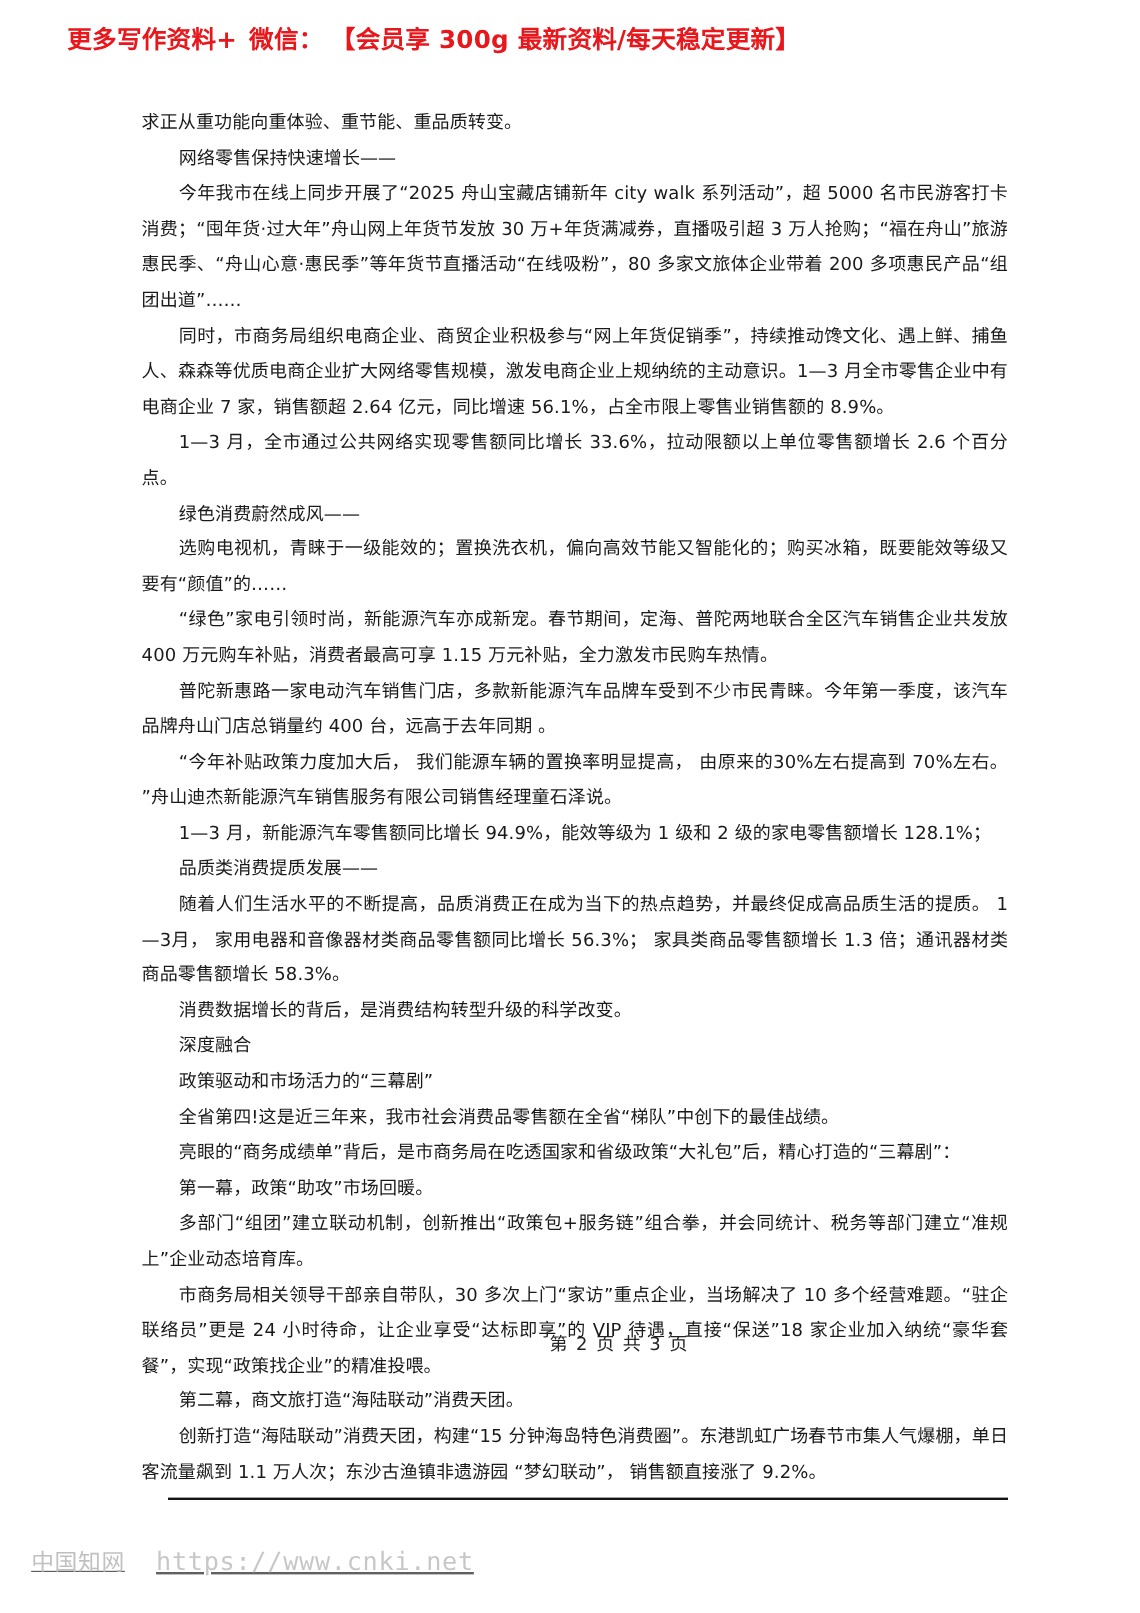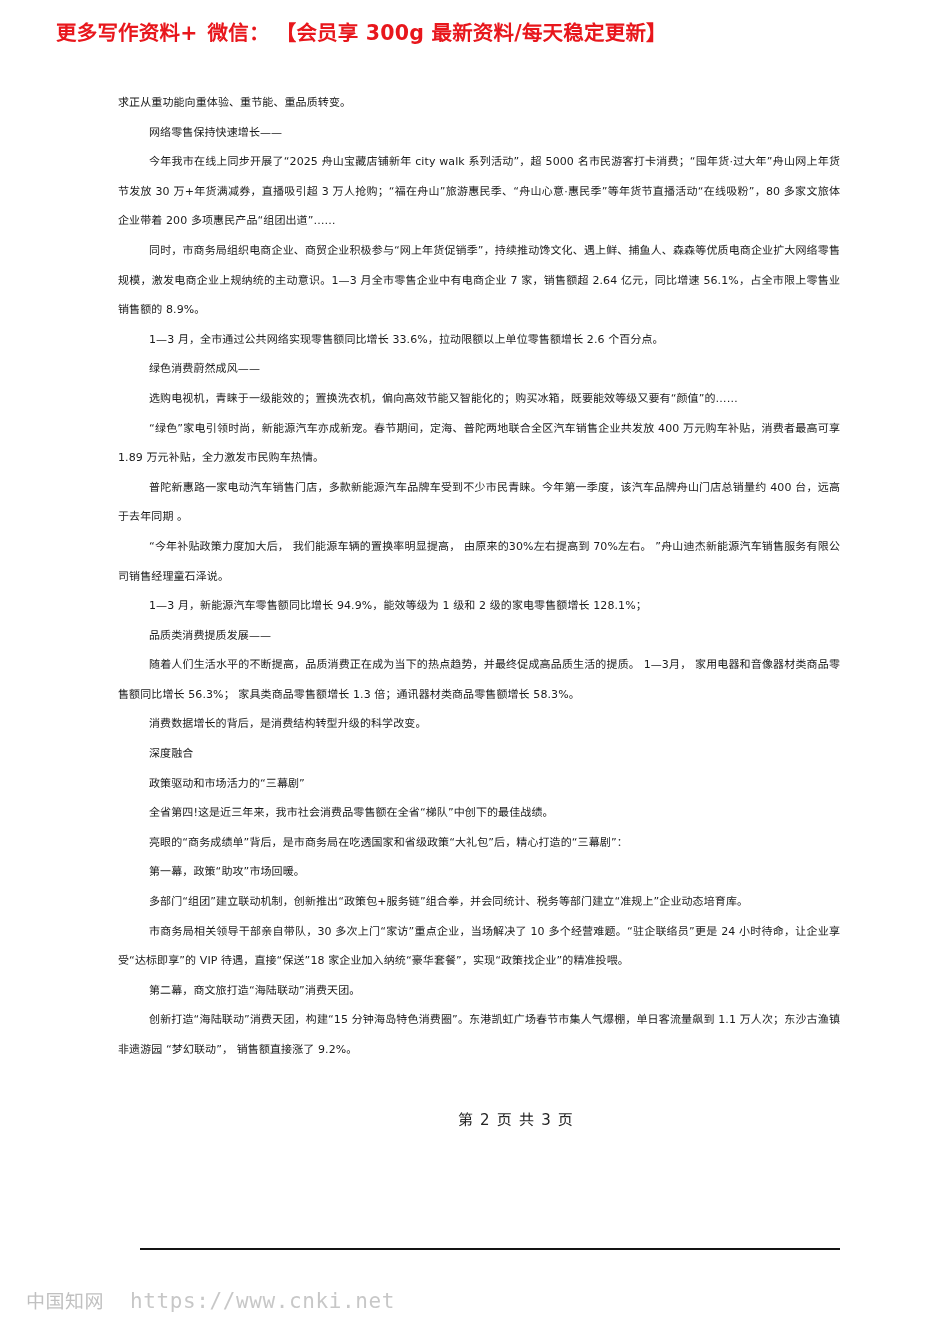--- a/index.html
+++ b/index.html
@@ -46,21 +46,21 @@
   .doc-body {
     position: absolute;
     left: 118px;
     top: 88px;
     width: 722px;
   }
   p.para {
     margin: 0;
     padding: 0;
     font-family: "DejaVu Sans", "Liberation Sans", sans-serif;
-    font-size: 11px;
+    font-size: 15px;
     line-height: 29.6px;
     color: #1a1a1a;
     text-align: justify;
     text-justify: inter-ideograph;
     letter-spacing: 0.1px;
     word-break: break-all;
   }
   p.para.indent {
     text-indent: 31px;
   }
@@ -92,20 +92,21 @@
 
   
   .cnki-footer {
     position: absolute;
     left: 26px;
     top: 1286px;
     display: flex;
     align-items: baseline;
     gap: 26px;
     opacity: 0.62;
+    text-decoration: underline;
   }
   .cnki-logo {
     font-family: "DejaVu Sans", "Liberation Sans", sans-serif;
     font-size: 19px;
     color: #9a9a9a;
     letter-spacing: 0.5px;
     white-space: nowrap;
   }
   .cnki-url {
     font-family: "DejaVu Sans Mono", "Liberation Mono", monospace;
@@ -129,21 +130,21 @@
   </div>
 
   <div class="doc-body">
     <p class="para">求正从重功能向重体验、重节能、重品质转变。</p>
     <p class="para indent">网络零售保持快速增长——</p>
     <p class="para indent">今年我市在线上同步开展了“2025 舟山宝藏店铺新年 city walk 系列活动”，超 5000 名市民游客打卡消费；“囤年货·过大年”舟山网上年货节发放 30 万+年货满减券，直播吸引超 3 万人抢购；“福在舟山”旅游惠民季、“舟山心意·惠民季”等年货节直播活动“在线吸粉”，80 多家文旅体企业带着 200 多项惠民产品“组团出道”……</p>
     <p class="para indent">同时，市商务局组织电商企业、商贸企业积极参与“网上年货促销季”，持续推动馋文化、遇上鲜、捕鱼人、森森等优质电商企业扩大网络零售规模，激发电商企业上规纳统的主动意识。1—3 月全市零售企业中有电商企业 7 家，销售额超 2.64 亿元，同比增速 56.1%，占全市限上零售业销售额的 8.9%。</p>
     <p class="para indent">1—3 月，全市通过公共网络实现零售额同比增长 33.6%，拉动限额以上单位零售额增长 2.6 个百分点。</p>
     <p class="para indent">绿色消费蔚然成风——</p>
     <p class="para indent">选购电视机，青睐于一级能效的；置换洗衣机，偏向高效节能又智能化的；购买冰箱，既要能效等级又要有“颜值”的……</p>
-    <p class="para indent">“绿色”家电引领时尚，新能源汽车亦成新宠。春节期间，定海、普陀两地联合全区汽车销售企业共发放 400 万元购车补贴，消费者最高可享 1.89 万元补贴，全力激发市民购车热情。</p>
+    <p class="para indent">“绿色”家电引领时尚，新能源汽车亦成新宠。春节期间，定海、普陀两地联合全区汽车销售企业共发放 400 万元购车补贴，消费者最高可享 1.15 万元补贴，全力激发市民购车热情。</p>
     <p class="para indent">普陀新惠路一家电动汽车销售门店，多款新能源汽车品牌车受到不少市民青睐。今年第一季度，该汽车品牌舟山门店总销量约 400 台，远高于去年同期 。</p>
     <p class="para indent">“今年补贴政策力度加大后， 我们能源车辆的置换率明显提高， 由原来的30%左右提高到 70%左右。 ”舟山迪杰新能源汽车销售服务有限公司销售经理童石泽说。</p>
     <p class="para indent">1—3 月，新能源汽车零售额同比增长 94.9%，能效等级为 1 级和 2 级的家电零售额增长 128.1%；</p>
     <p class="para indent">品质类消费提质发展——</p>
     <p class="para indent">随着人们生活水平的不断提高，品质消费正在成为当下的热点趋势，并最终促成高品质生活的提质。 1—3月， 家用电器和音像器材类商品零售额同比增长 56.3%； 家具类商品零售额增长 1.3 倍；通讯器材类商品零售额增长 58.3%。</p>
     <p class="para indent">消费数据增长的背后，是消费结构转型升级的科学改变。</p>
     <p class="para indent">深度融合</p>
     <p class="para indent">政策驱动和市场活力的“三幕剧”</p>
     <p class="para indent">全省第四!这是近三年来，我市社会消费品零售额在全省“梯队”中创下的最佳战绩。</p>
     <p class="para indent">亮眼的“商务成绩单”背后，是市商务局在吃透国家和省级政策“大礼包”后，精心打造的“三幕剧”：</p>

